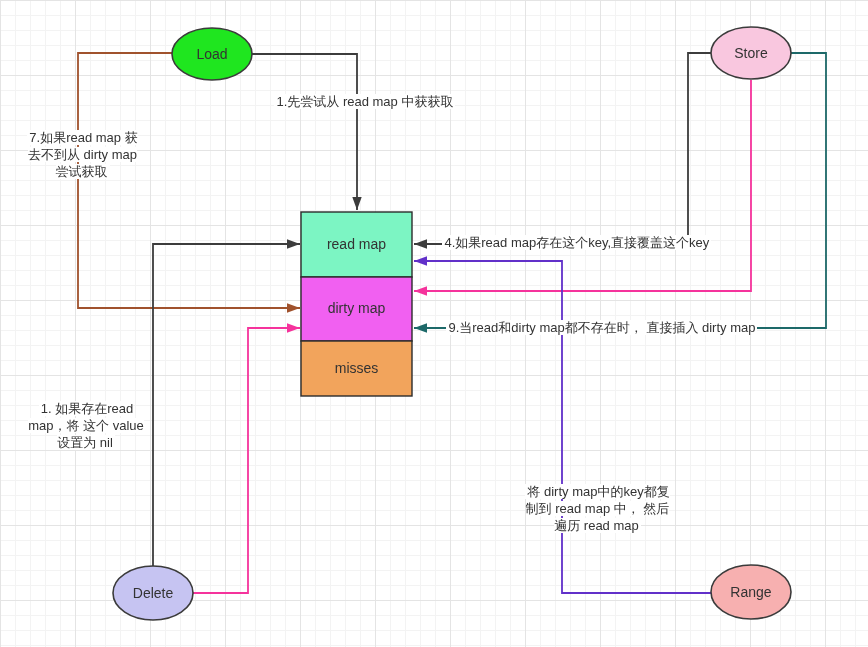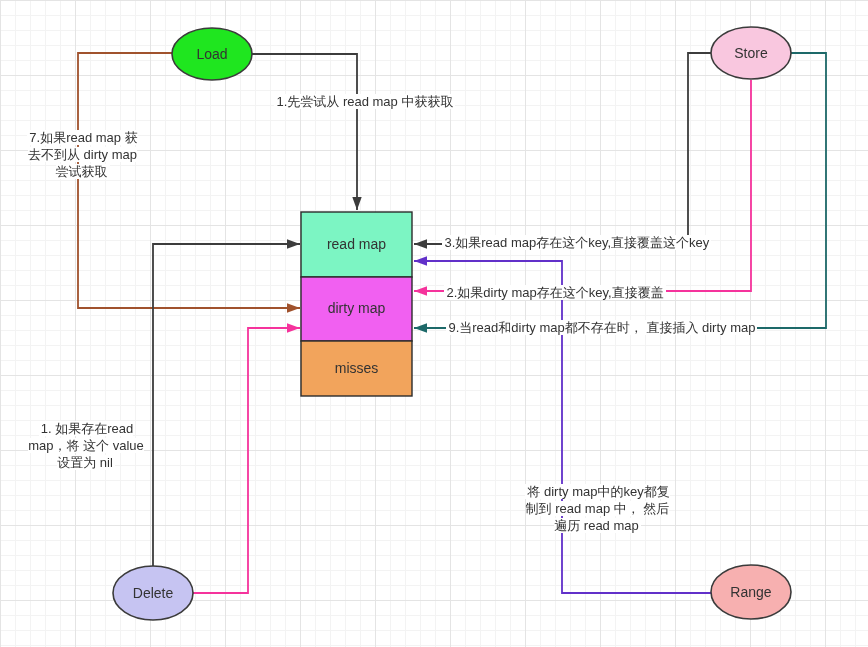--- a/index.html
+++ b/index.html
@@ -99,29 +99,27 @@
 
   <div class="lbl nowrap" style="left:260px;top:76px;">
     <span>1.先尝试从 read map 中获获取</span></div>
 
   <div class="lbl center" style="left:10px;top:112px;width:145px;">
     <span>7.如果read map 获
 去不到从 dirty map
 尝试获取</span></div>
 
   <div class="lbl nowrap" style="left:428px;top:217px;">
-    <span>3.如果read map存在这个key,直接覆盖这个key</span></div>
+    <span>4.如果read map存在这个key,直接覆盖这个key</span></div>
 
-  <div class="lbl nowrap" style="left:430px;top:267px;">
-    <span>2.如果dirty map存在这个key,直接覆盖</span></div>
 
   <div class="lbl nowrap" style="left:432px;top:302px;">
     <span>9.当read和dirty map都不存在时， 直接插入 dirty map</span></div>
 
-  <div class="lbl center" style="left:12px;top:403px;width:148px;">
+  <div class="lbl center" style="left:12px;top:383px;width:148px;">
     <span>1. 如果存在read
 map，将 这个 value
 设置为 nil</span></div>
 
 
   <div class="lbl center" style="left:505px;top:466px;width:185px;">
     <span>将 dirty map中的key都复
 制到 read map 中， 然后
 遍历 read map</span></div>
 

